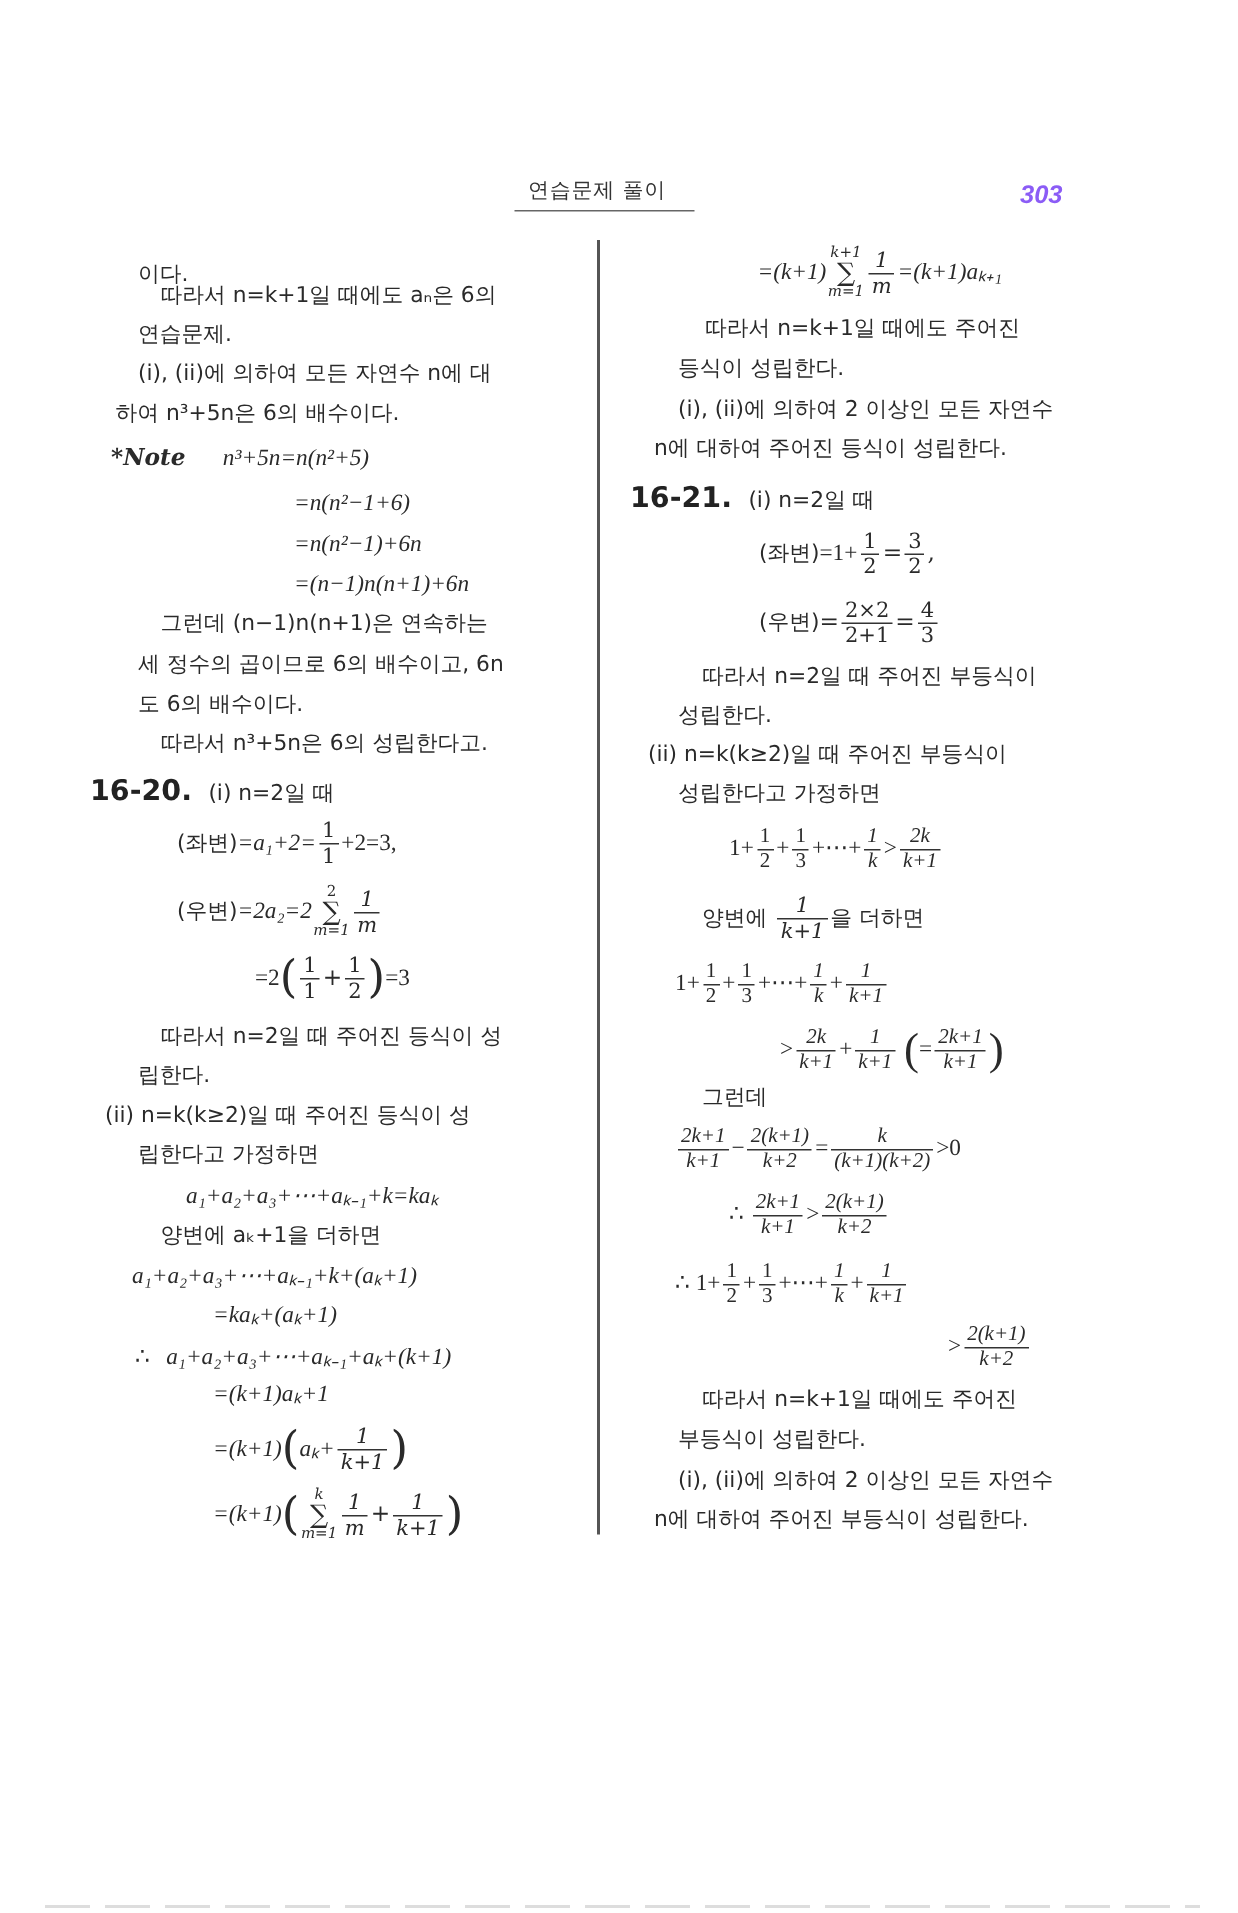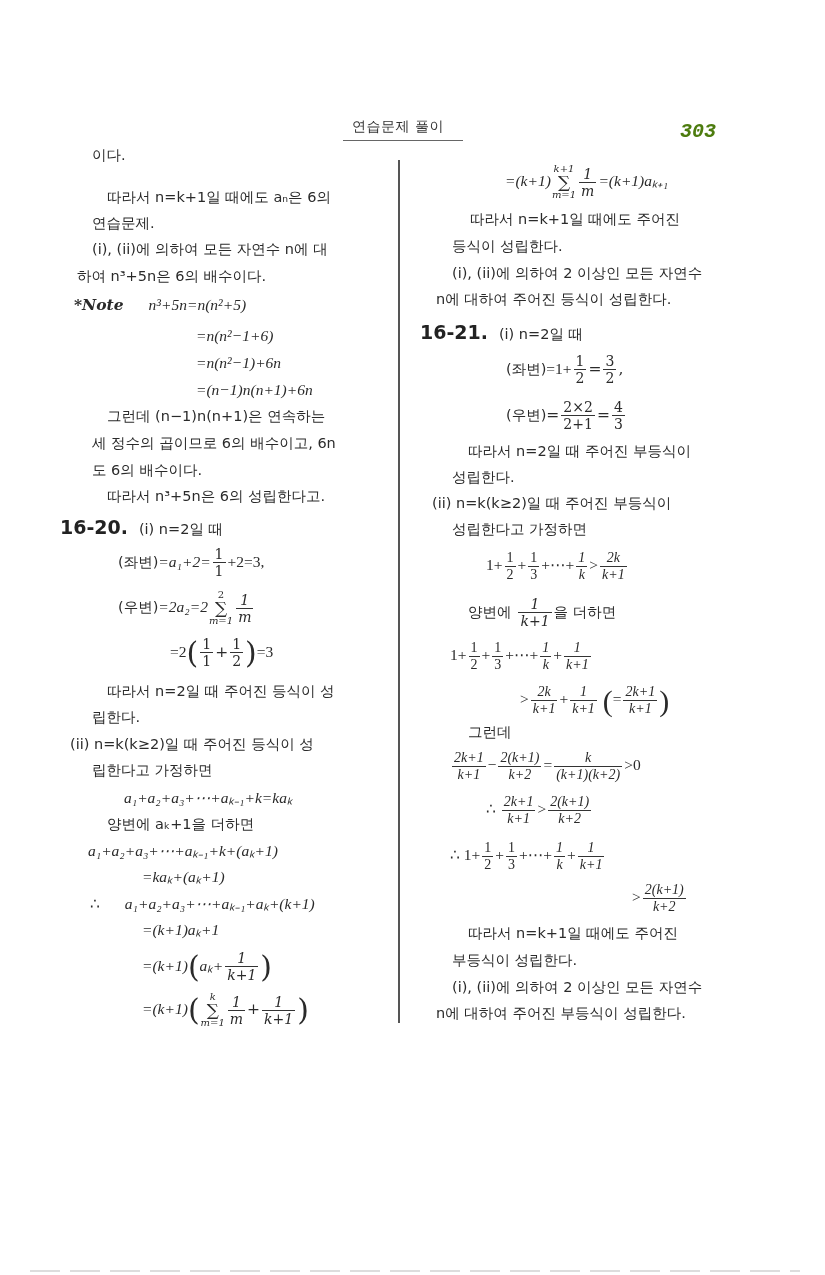--- a/index.html
+++ b/index.html
@@ -1,22 +1,22 @@
 <!DOCTYPE html>
 <html><head>
 <meta charset="utf-8">
 <style>
   html, body { margin:0; padding:0; background:#ffffff; }
   body { width:825px; height:1275px; position:relative; overflow:hidden;
          font-family:"DejaVu Serif", serif; color:#2a2a2a; font-size:15.5px; }
   .header-title { position:absolute; left:352px; top:118px; font-family:"DejaVu Sans", sans-serif;
          font-size:14px; color:#333; letter-spacing:0.5px; }
   .header-rule { position:absolute; left:343px; top:140px; width:120px; height:1px; background:#666; }
-  .page-num { position:absolute; left:680px; top:120px; font-family:Liberation Mono, monospace;
-         font-style:italic; font-weight:bold; font-size:20px; color:#4d7c0f; }
+  .page-num { position:absolute; left:680px; top:120px; font-family:Liberation Sans, sans-serif;
+         font-style:italic; font-weight:bold; font-size:17px; color:#8b5cf6; }
   .divider { position:absolute; left:398px; top:160px; width:1.5px; height:863px; background:#555; }
   .col { position:absolute; top:0; }
   .ln { position:absolute; white-space:nowrap; line-height:22px; }
   .m { font-family:Liberation Serif, serif; }
   .i { font-style:italic; }
   .ko { font-family:"DejaVu Sans", sans-serif; font-size:14.5px; }
   .prob { font-family:"DejaVu Sans", sans-serif; font-weight:bold; font-size:19px; color:#222; }
   .note { font-style:italic; font-weight:bold;margin-top:42px; }
   .frac { display:inline-block; vertical-align:middle; text-align:center; margin:0 2px; }
   .frac > span { display:block; line-height:16px; font-size:14px; padding:0 2px; }
@@ -29,21 +29,21 @@
 </style>
 </head>
 <body>
 
 <div class="header-title">연습문제 풀이</div>
 <div class="header-rule"></div>
 <div class="page-num">303</div>
 <div class="divider"></div>
 
 <div class="col">
-  <div class="ln ko" style="left:92px;top:144px">이다.</div>
+  <div class="ln ko" style="left:92px;top:172px">이다.</div>
   <div class="ln ko" style="left:107px;top:186px">따라서 n=k+1일 때에도 aₙ은 6의</div>
   <div class="ln ko" style="left:92px;top:212px">연습문제.</div>
   <div class="ln ko" style="left:92px;top:238px">(i), (ii)에 의하여 모든 자연수 n에 대</div>
   <div class="ln ko" style="left:77px;top:265px">하여 n³+5n은 6의 배수이다.</div>
 
   <div class="ln" style="left:74px;top:294px">
     <span class="note">*Note</span>
     <span class="m i" style="margin-left:20px">n³+5n=n(n²+5)</span>
   </div>
   <div class="ln m i" style="left:196px;top:325px">=n(n²−1+6)</div>
@@ -70,21 +70,21 @@
   <div class="ln ko" style="left:107px;top:680px">따라서 n=2일 때 주어진 등식이 성</div>
   <div class="ln ko" style="left:92px;top:706px">립한다.</div>
   <div class="ln ko" style="left:70px;top:733px">(ii) n=k(k≥2)일 때 주어진 등식이 성</div>
   <div class="ln ko" style="left:92px;top:759px">립한다고 가정하면</div>
   <div class="ln m i" style="left:124px;top:787px">a₁+a₂+a₃+⋯+aₖ₋₁+k=kaₖ</div>
   <div class="ln ko" style="left:107px;top:813px">양변에 aₖ+1을 더하면</div>
   <div class="ln m i" style="left:88px;top:840px">a₁+a₂+a₃+⋯+aₖ₋₁+k+(aₖ+1)</div>
   <div class="ln m i" style="left:142px;top:866px">=kaₖ+(aₖ+1)</div>
   <div class="ln" style="left:90px;top:893px">
     <span>∴</span>
-    <span class="m i" style="margin-left:20px">a₁+a₂+a₃+⋯+aₖ₋₁+aₖ+(k+1)</span>
+    <span class="m i" style="margin-left:6px">a₁+a₂+a₃+⋯+aₖ₋₁+aₖ+(k+1)</span>
   </div>
   <div class="ln m i" style="left:142px;top:919px">=(k+1)aₖ+1</div>
   <div class="ln" style="left:142px;top:950px">
     <span class="m i">=(k+1)</span><span class="big">(</span><span class="m i">aₖ+</span><span class="frac i"><span class="num">1</span><span>k+1</span></span><span class="big">)</span>
   </div>
   <div class="ln" style="left:142px;top:992px">
     <span class="m i">=(k+1)</span><span class="big">(</span><span class="sum"><span class="i">k</span><b>∑</b><span class="i">m=1</span></span><span class="frac i"><span class="num">1</span><span>m</span></span>+<span class="frac i"><span class="num">1</span><span>k+1</span></span><span class="big">)</span>
   </div>
 </div>
 

